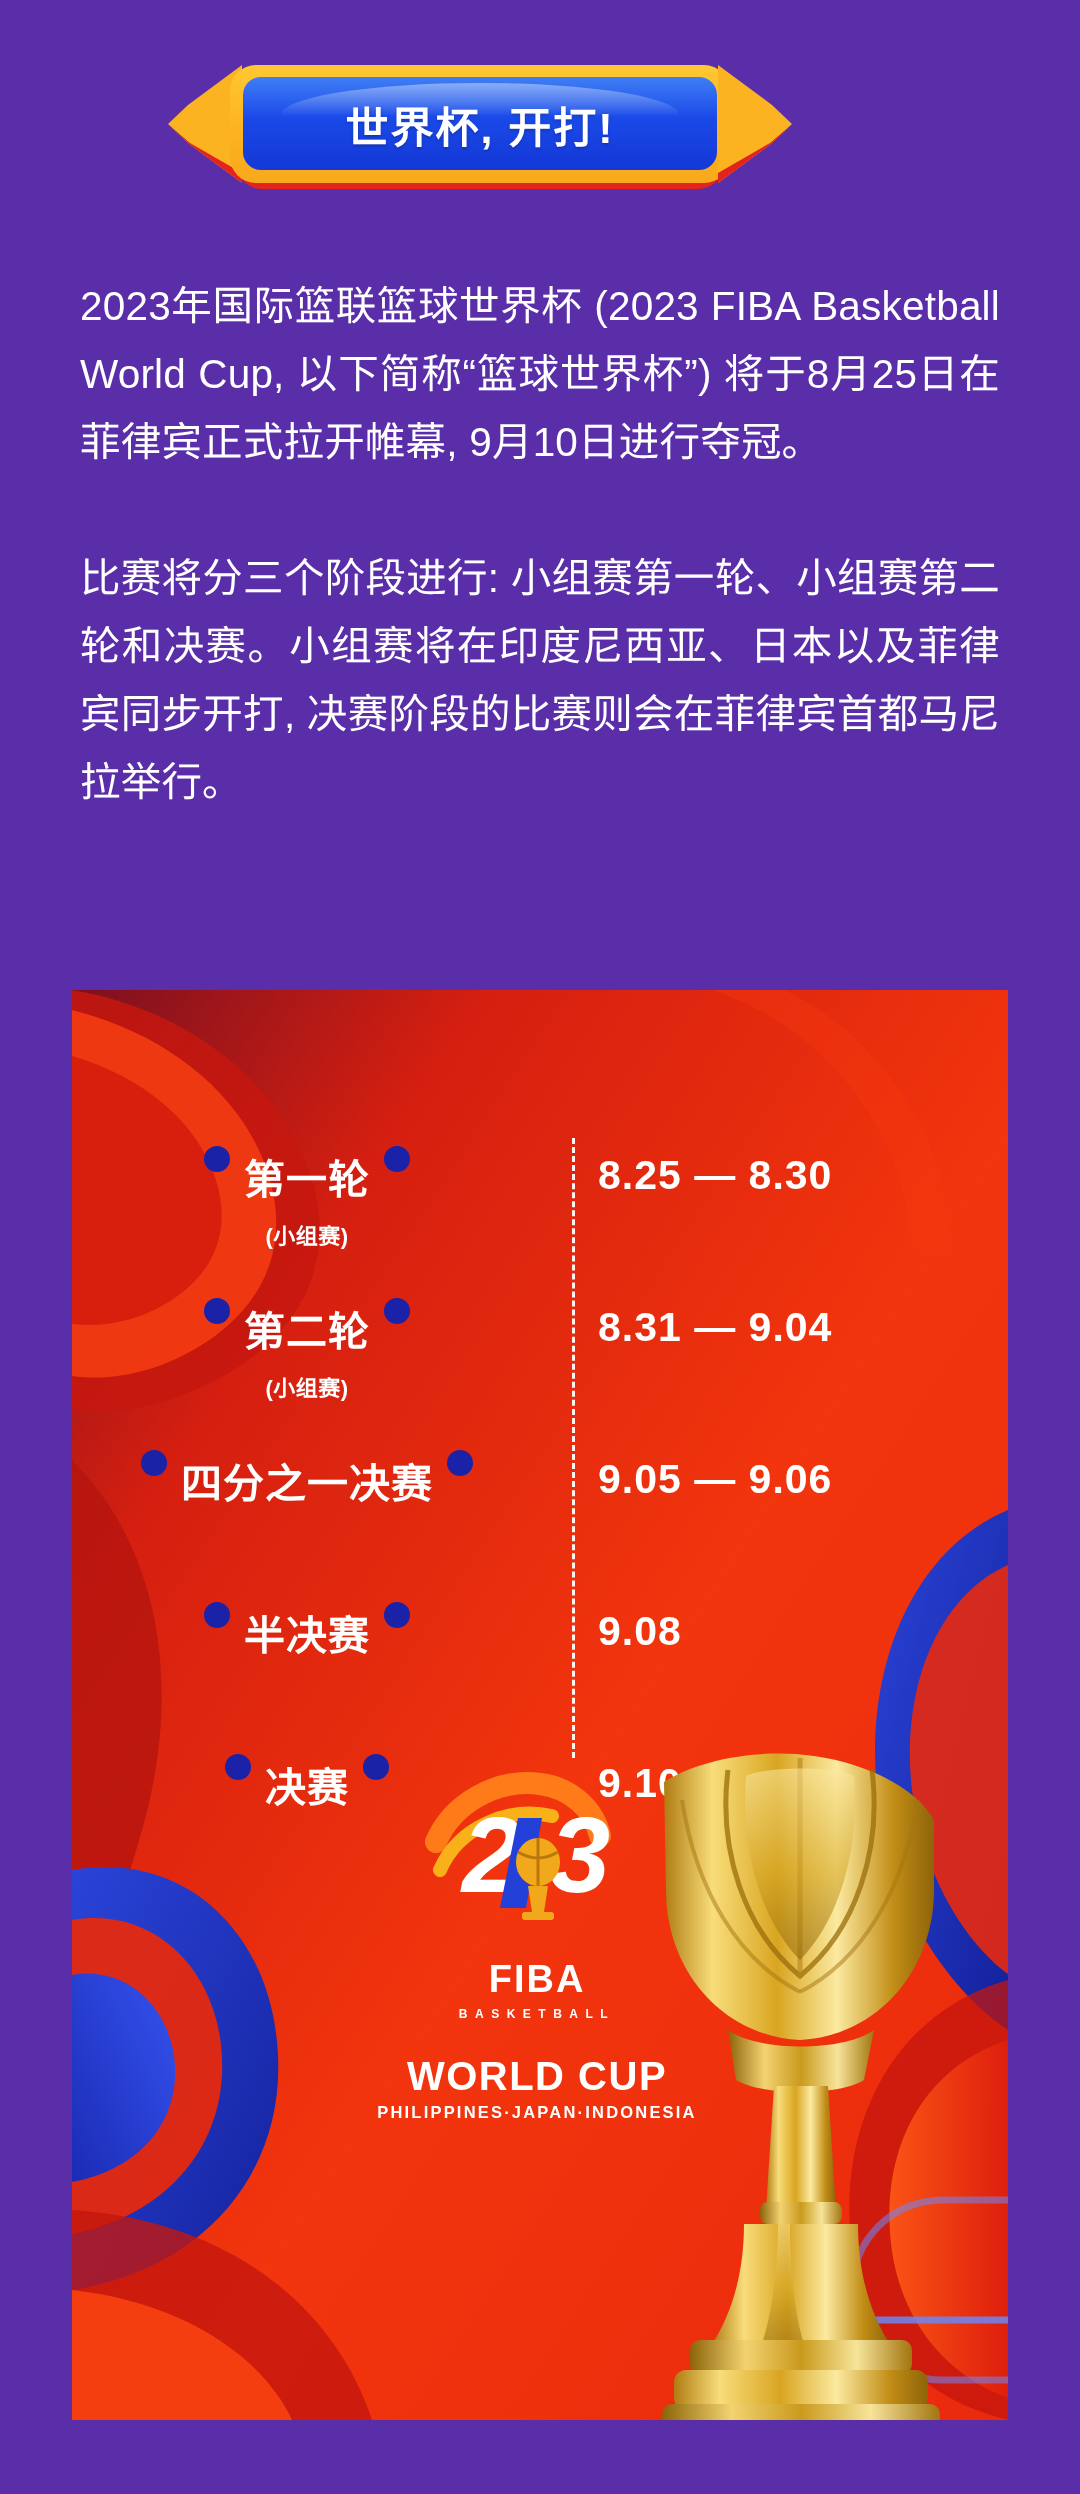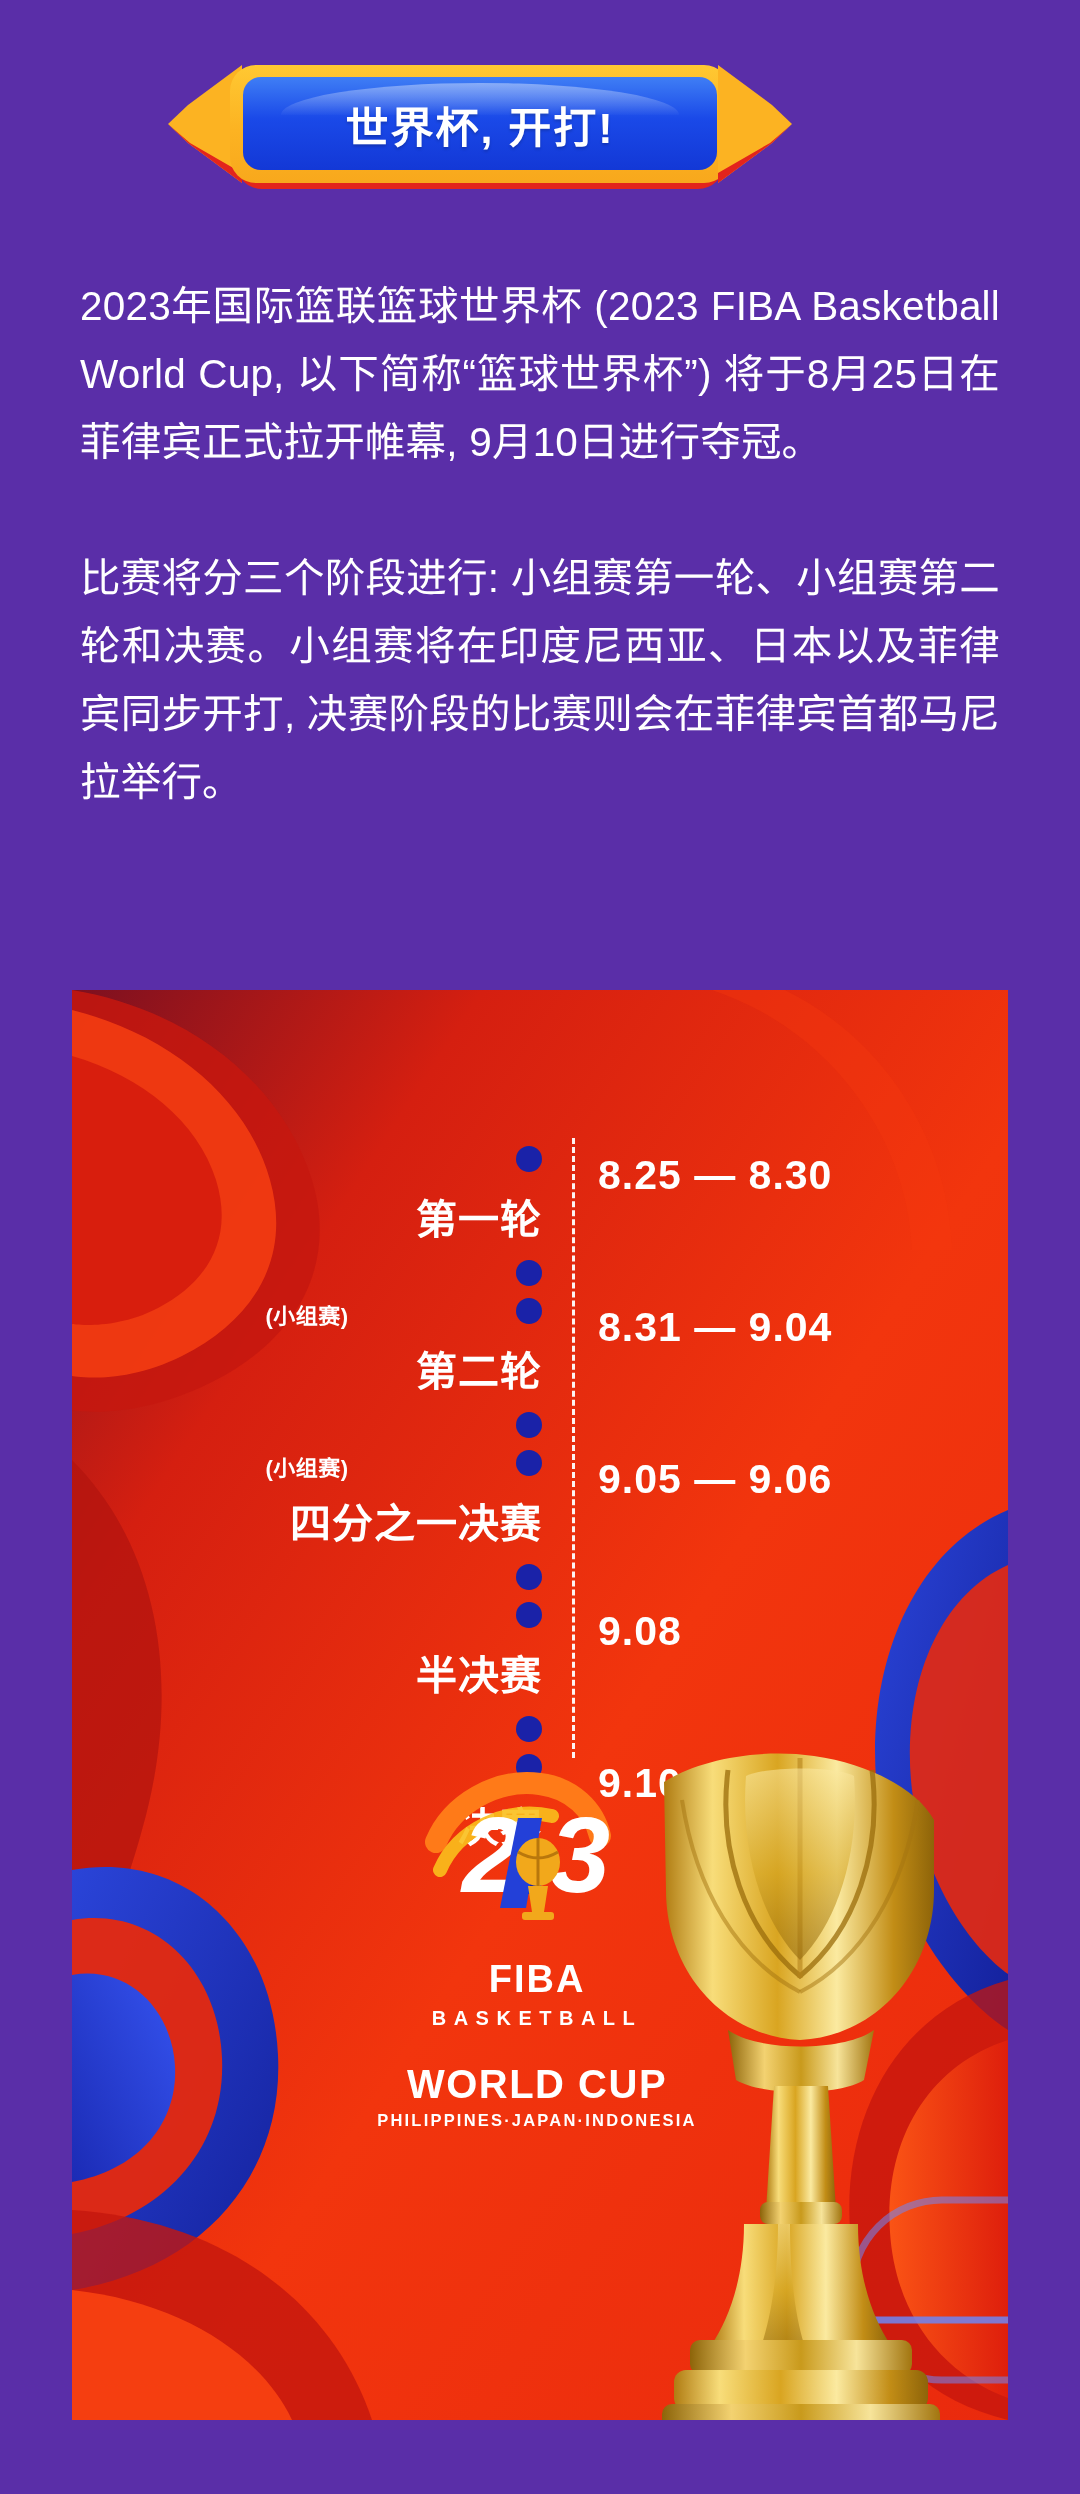--- a/index.html
+++ b/index.html
@@ -143,24 +143,23 @@
     height: 152px;
   }
   .srow .stage {
     width: 470px;
     position: relative;
     padding-top: 6px;
     text-align: center;
   }
   .stage-line {
     display: flex;
-    align-items: flex-end;
+    align-items: flex-start;
     justify-content: center;
     gap: 14px;
-    flex-direction: column;
   }
   .dot {
     width: 26px;
     height: 26px;
     background: #1a22a8;
     border-radius: 50%;
     flex: 0 0 auto;
   }
   .stage-name {
     color: #ffffff;
@@ -215,21 +214,21 @@
     color: #ffffff;
     font-weight: bold;
     line-height: 1;
   }
   .fiba-fiba {
     font-size: 38px;
     letter-spacing: 2px;
     margin-bottom: 10px;
   }
   .fiba-basketball {
-    font-size: 20px;
+    font-size: 12px;
     letter-spacing: 7.5px;
     margin-bottom: 8px;
   }
   .fiba-worldcup {
     font-size: 40px;
     letter-spacing: 1.5px;
     margin-bottom: 8px;
     margin-top: 36px;
   }
   .fiba-hosts {

